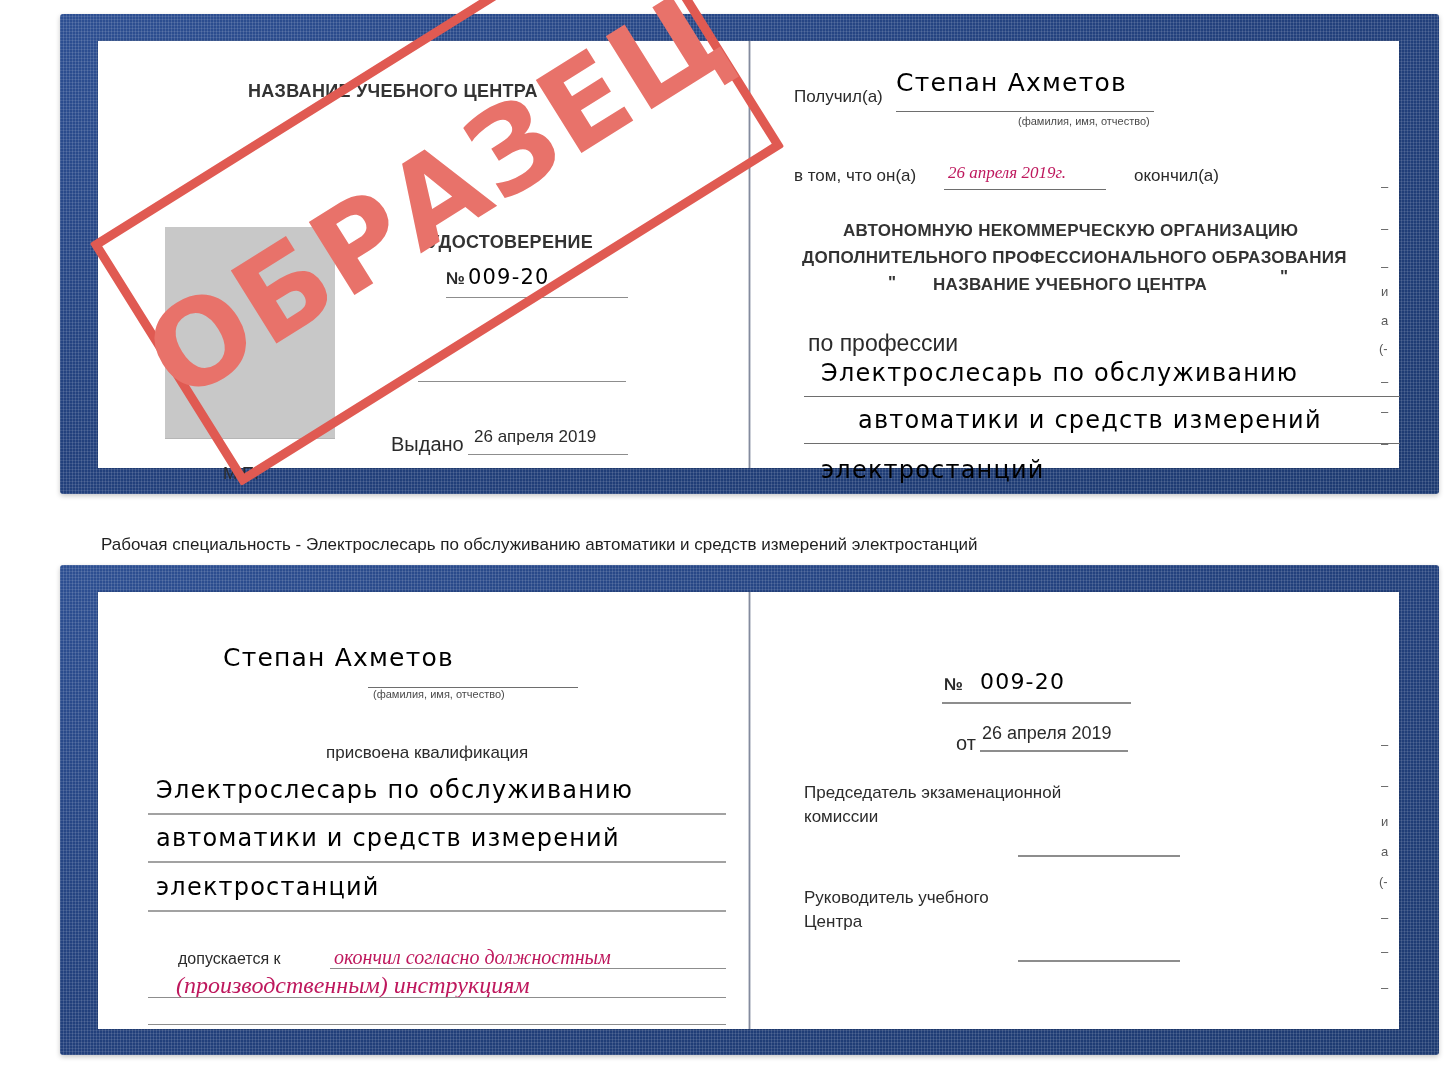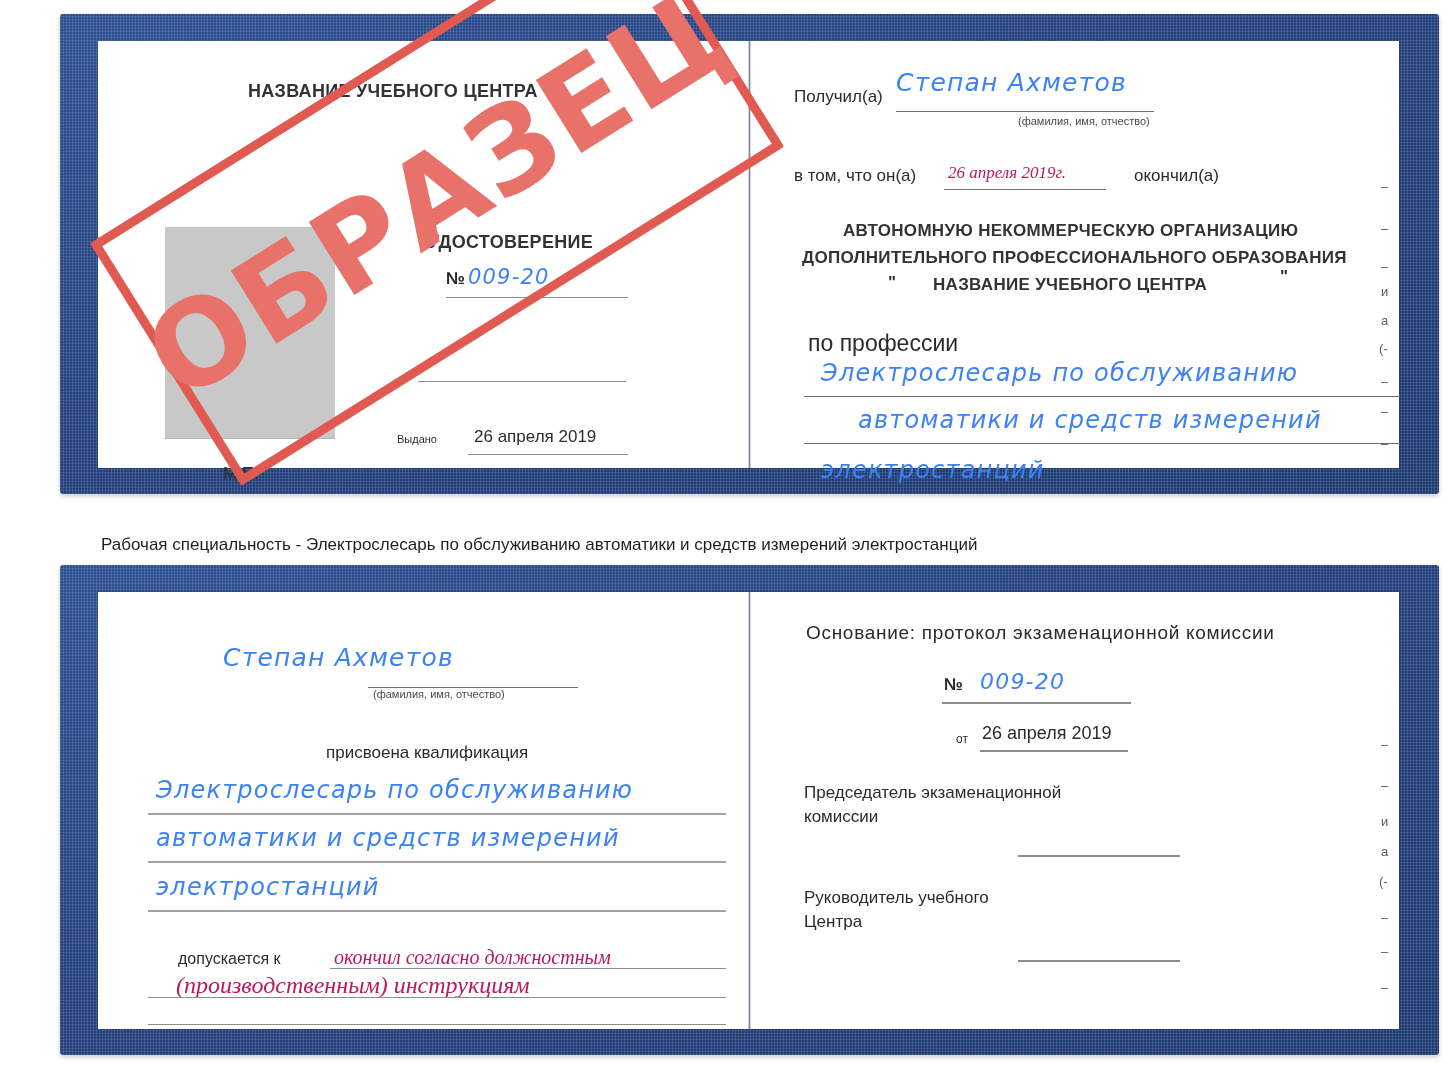--- a/index.html
+++ b/index.html
@@ -50,23 +50,22 @@
   }
 
   
   .t { position: absolute; white-space: pre; color: #2b2b2b; }
   .caps {
     font-weight: 700;
     letter-spacing: .3px;
     color: #333;
   }
   .hand {
-    color: #3b82f6;
+    color: #000000;
     font-family: "DejaVu Sans", sans-serif;
-    font-style: italic;
     font-weight: 400;
     letter-spacing: 1.2px;
   }
   .ital {
     font-family: "Liberation Serif", serif;
     font-style: italic;
     color: #be185d;
   }
   .small { font-size: 11px; color: #4a4a4a; }
   .rule {
@@ -144,21 +143,21 @@
       <div class="photo-box" style="left:67px; top:186px; width:170px; height:212px;"></div>
 
       <div class="t caps" style="left:330px; top:191px; font-size:18px;">УДОСТОВЕРЕНИЕ</div>
 
       <div class="t" style="left:348px; top:228px; font-size:17px; font-weight:700;">№</div>
       <div class="t hand" style="left:370px; top:224px; font-size:21px;">009-20</div>
       <div class="rule" style="left:348px; top:256px; width:182px;"></div>
 
       <div class="rule" style="left:320px; top:340px; width:208px;"></div>
 
-      <div class="t" style="left:299px; top:392px; font-size:11px;">Выдано</div>
+      <div class="t" style="left:293px; top:392px; font-size:20px;">Выдано</div>
       <div class="t" style="left:376px; top:386px; font-size:17px;">26 апреля 2019</div>
       <div class="rule" style="left:370px; top:413px; width:160px;"></div>
 
       <div class="t" style="left:125px; top:423px; font-size:17px;">М.П.</div>
 
       <div class="t" style="left:696px; top:46px; font-size:17px;">Получил(а)</div>
       <div class="t hand" style="left:798px; top:27px; font-size:25px;">Степан Ахметов</div>
       <div class="rule dark" style="left:798px; top:70px; width:258px;"></div>
       <div class="t small" style="left:920px; top:74px;">(фамилия, имя, отчество)</div>
 
@@ -225,27 +224,26 @@
       <div class="t hand" style="left:58px; top:281px; font-size:24px;">электростанций</div>
       <div class="rule thin" style="left:50px; top:318px; width:578px; height:2px;"></div>
 
       <div class="t" style="left:80px; top:358px; font-size:16px;">допускается к</div>
       <div class="t ital" style="left:236px; top:354px; font-size:20px;">окончил согласно должностным</div>
       <div class="t ital" style="left:78px; top:380px; font-size:24px;">(производственным) инструкциям</div>
       <div class="rule" style="left:232px; top:376px; width:396px;"></div>
       <div class="rule" style="left:50px; top:405px; width:578px;"></div>
       <div class="rule" style="left:50px; top:432px; width:578px;"></div>
 
-      <div class="t" style="left:708px; top:30px; font-size:19px; letter-spacing:.7px;">Основание: протокол экзаменационной комиссии</div>
 
       <div class="t" style="left:846px; top:83px; font-size:17px; font-weight:700;">№</div>
       <div class="t hand" style="left:882px; top:77px; font-size:22px;">009-20</div>
       <div class="rule" style="left:844px; top:110px; width:189px; height:2px;"></div>
 
-      <div class="t" style="left:858px; top:140px; font-size:12px;">от</div>
+      <div class="t" style="left:858px; top:140px; font-size:20px;">от</div>
       <div class="t" style="left:884px; top:131px; font-size:18px;">26 апреля 2019</div>
       <div class="rule" style="left:882px; top:158px; width:148px; height:2px;"></div>
 
       <div class="t" style="left:706px; top:191px; font-size:17px;">Председатель экзаменационной</div>
       <div class="t" style="left:706px; top:215px; font-size:17px;">комиссии</div>
       <div class="rule" style="left:920px; top:263px; width:162px; height:2px;"></div>
 
       <div class="t" style="left:706px; top:296px; font-size:17px;">Руководитель учебного</div>
       <div class="t" style="left:706px; top:320px; font-size:17px;">Центра</div>
       <div class="rule" style="left:920px; top:368px; width:162px; height:2px;"></div>

